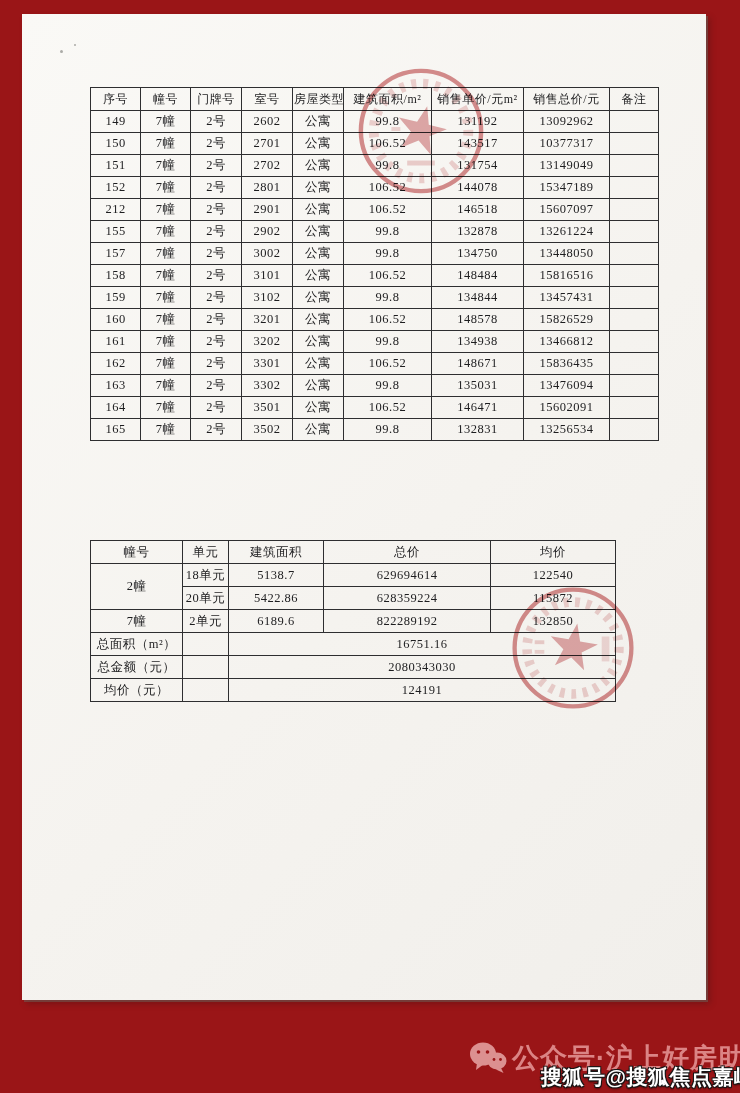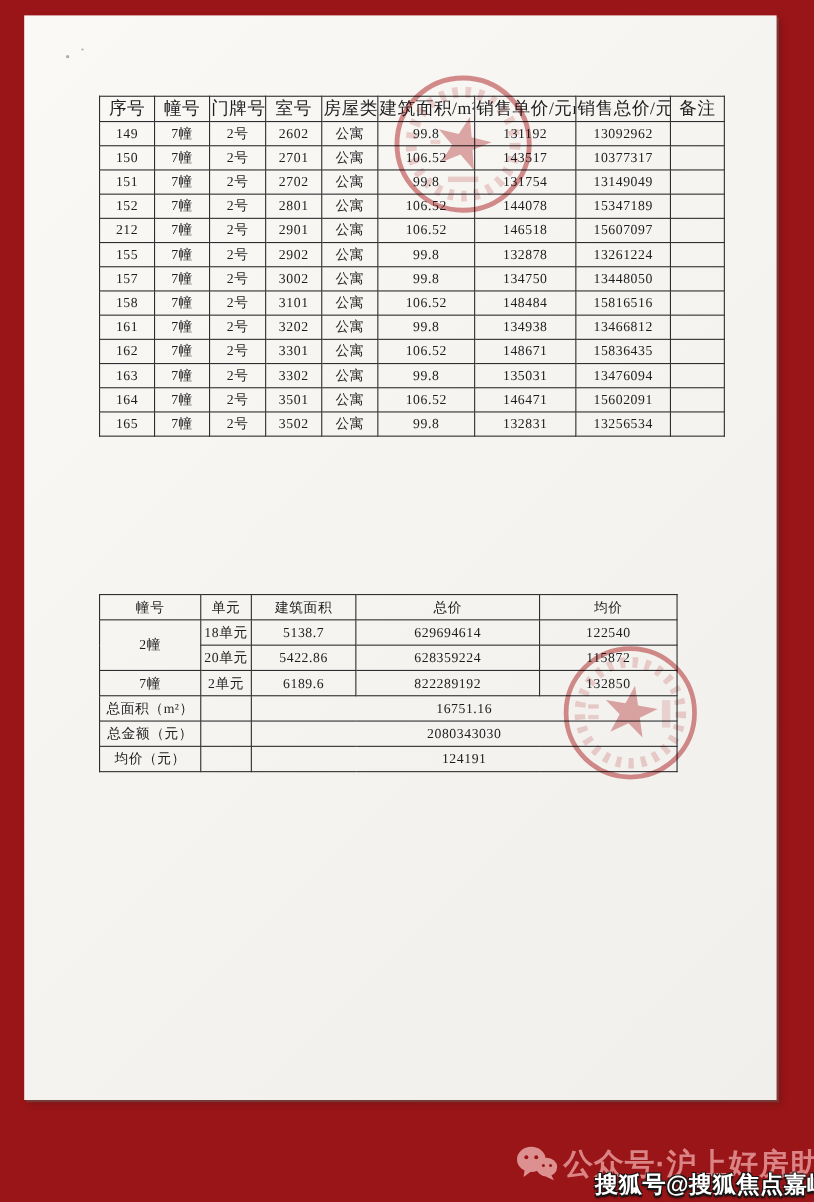--- a/index.html
+++ b/index.html
@@ -27,21 +27,21 @@
   #t2 { left:68px; top:526px; width:525px; font-size:12.5px; }
   td,th {
     border:1px solid #2e2e30;
     text-align:center; vertical-align:middle;
     font-weight:normal;
     padding:0 1px;
     height:21px;
     white-space:nowrap; overflow:hidden;
     letter-spacing:.5px;
   }
-  #t1 th { height:22px; font-size:16px; }
+  #t1 th { height:22px; font-size:12px; }
   #t2 td { height:22px; }
   #t2 th { height:22px; font-size:12.5px; }
   .stamp {
     position:absolute;
     opacity:.62;
     mix-blend-mode:multiply;
     pointer-events:none;
   }
   .wm-pub {
     position:absolute; left:512px; top:1040px;
@@ -178,20 +178,42 @@
           <td>7幢</td>
           <td>2号</td>
           <td>3101</td>
           <td>公寓</td>
           <td>106.52</td>
           <td>148484</td>
           <td>15816516</td>
           <td></td>
         </tr>
         <tr>
+          <td>159</td>
+          <td>7幢</td>
+          <td>2号</td>
+          <td>3102</td>
+          <td>公寓</td>
+          <td>99.8</td>
+          <td>134844</td>
+          <td>13457431</td>
+          <td></td>
+        </tr>
+        <tr>
+          <td>160</td>
+          <td>7幢</td>
+          <td>2号</td>
+          <td>3201</td>
+          <td>公寓</td>
+          <td>106.52</td>
+          <td>148578</td>
+          <td>15826529</td>
+          <td></td>
+        </tr>
+        <tr>
           <td>161</td>
           <td>7幢</td>
           <td>2号</td>
           <td>3202</td>
           <td>公寓</td>
           <td>99.8</td>
           <td>134938</td>
           <td>13466812</td>
           <td></td>
         </tr>

